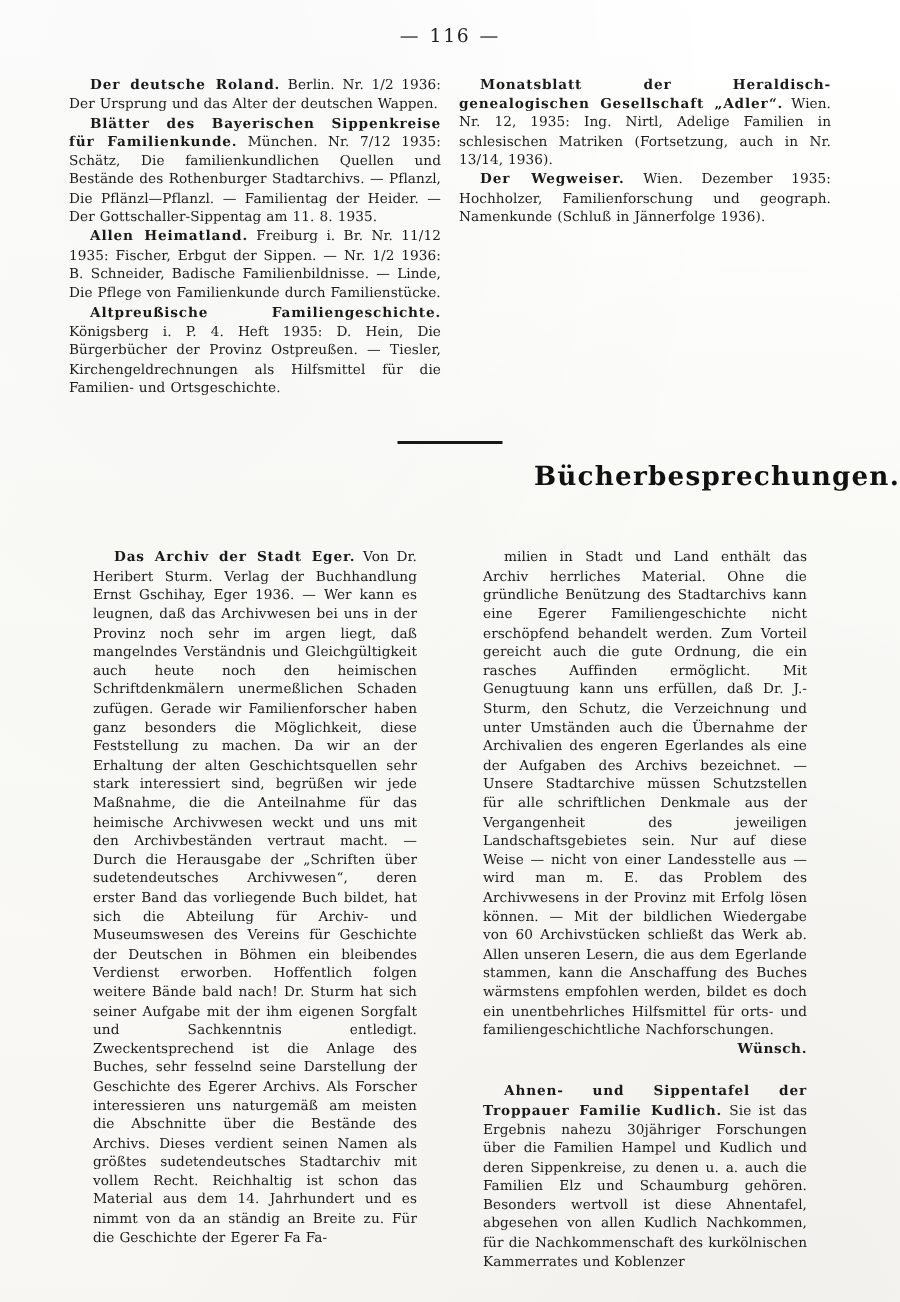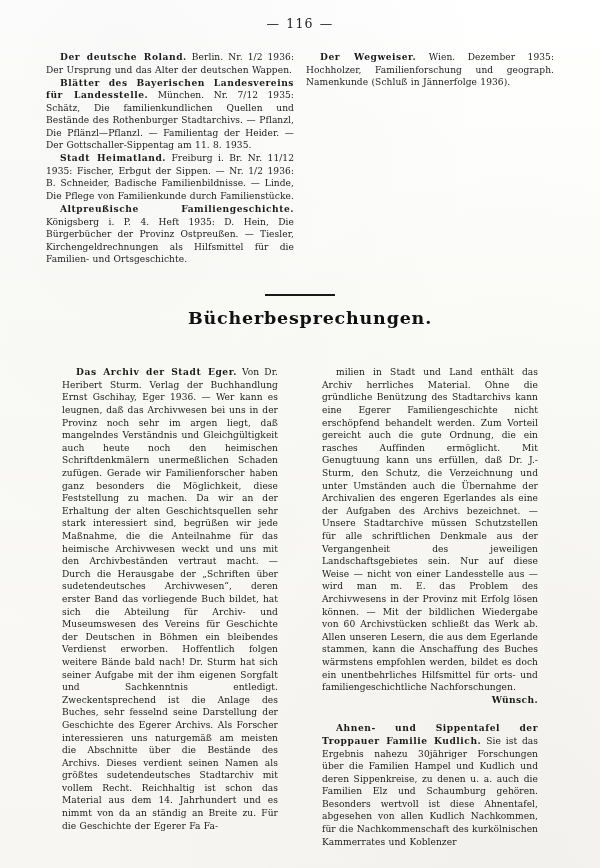--- a/index.html
+++ b/index.html
@@ -98,21 +98,21 @@
     justify-content: center;
   }
   .rule {
     width: 70px;
     height: 2.4px;
     background: #181818;
   }
 
   
   .section-head {
-    text-align: center;
+    text-align: right;
     font-family: "DejaVu Serif", "Liberation Serif", serif;
     font-weight: bold;
     font-size: 17.5px;
     letter-spacing: 0.8px;
     margin: 2px 0 22px 0;
     color: #111;
     padding-left: 20px;
   }
 
   
@@ -133,31 +133,34 @@
     <span class="dash">—</span><span>116</span><span class="dash">—</span>
   </div>
 
   <div class="cols periodicals">
 
     <div class="col ftext">
       <p class="entry">
         <span class="ttl">Der deutsche Roland.</span><span> Berlin. Nr. 1/2 1936: Der Ursprung und das Alter der deutschen Wappen.</span>
       </p>
       <p class="entry">
-        <span class="ttl">Blätter des Bayerischen Landesvereins für Landesstelle.</span><span> München. Nr. 7/12 1935: Schätz, Die familienkundlichen Quellen und Bestände des Rothenburger Stadtarchivs. — Pflanzl, Die Pflänzl—Pflanzl. — Familientag der Heider. — Der Gottschaller-Sippentag am 11. 8. 1935.</span>
+        <span class="ttl">Blätter des Bayerischen Sippenkreise für Familienkunde.</span><span> München. Nr. 7/12 1935: Schätz, Die familienkundlichen Quellen und Bestände des Rothenburger Stadtarchivs. — Pflanzl, Die Pflänzl—Pflanzl. — Familientag der Heider. — Der Gottschaller-Sippentag am 11. 8. 1935.</span>
       </p>
       <p class="entry">
-        <span class="ttl">Stadt Heimatland.</span><span> Freiburg i. Br. Nr. 11/12 1935: Fischer, Erbgut der Sippen. — Nr. 1/2 1936: B. Schneider, Badische Familienbildnisse. — Linde, Die Pflege von Familienkunde durch Familienstücke.</span>
+        <span class="ttl">Allen Heimatland.</span><span> Freiburg i. Br. Nr. 11/12 1935: Fischer, Erbgut der Sippen. — Nr. 1/2 1936: B. Schneider, Badische Familienbildnisse. — Linde, Die Pflege von Familienkunde durch Familienstücke.</span>
       </p>
       <p class="entry">
         <span class="ttl">Altpreußische Familiengeschichte.</span><span> Königsberg i. P. 4. Heft 1935: D. Hein, Die Bürgerbücher der Provinz Ostpreußen. — Tiesler, Kirchengeldrechnungen als Hilfsmittel für die Familien- und Ortsgeschichte.</span>
       </p>
     </div>
 
     <div class="col ftext">
+      <p class="entry">
+        <span class="ttl">Monatsblatt der Heraldisch-genealogischen Gesellschaft „Adler“.</span><span> Wien. Nr. 12, 1935: Ing. Nirtl, Adelige Familien in schlesischen Matriken (Fortsetzung, auch in Nr. 13/14, 1936).</span>
+      </p>
       <p class="entry">
         <span class="ttl">Der Wegweiser.</span><span> Wien. Dezember 1935: Hochholzer, Familienforschung und geograph. Namenkunde (Schluß in Jännerfolge 1936).</span>
       </p>
     </div>
 
   </div>
 
   <div class="rule-wrap">
     <div class="rule"></div>
   </div>

